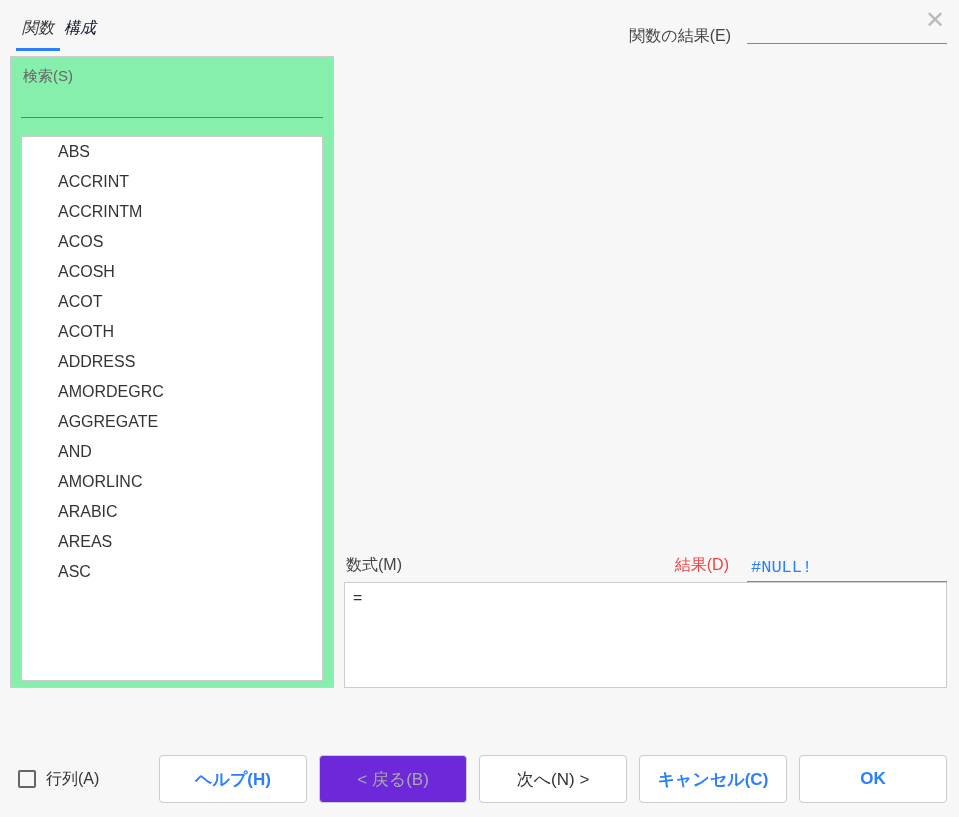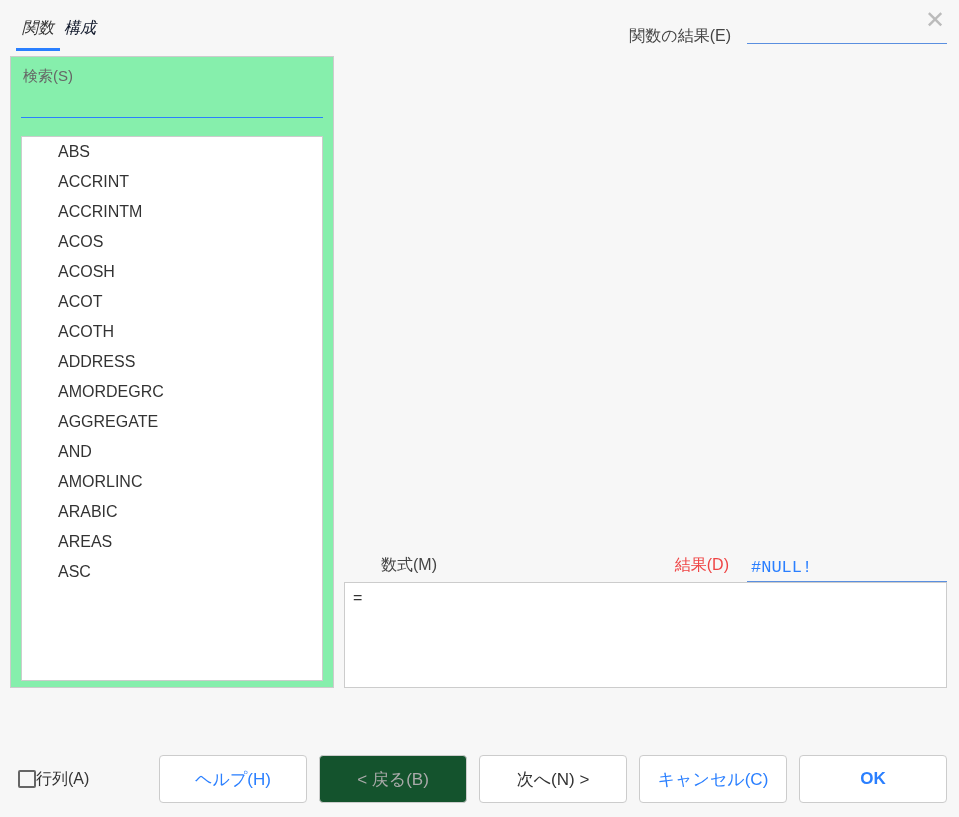--- a/index.html
+++ b/index.html
@@ -20,32 +20,32 @@
   .select-value { padding:10px 4px 10px 8px; font-size:16px; }
   .select-caret { position:absolute; right:8px; top:50%; transform:translateY(-50%); pointer-events:none; }
   .select-caret svg { width:16px; height:16px; }
   .func-list { flex:1; border:1px solid #ccc; overflow-y:auto; background:#fff; }
   .func-item { padding:5px 8px; font-size:16px; cursor:default; line-height:20px;margin-left:28px; }
   .right-panel { flex:1; display:flex; flex-direction:column; padding:0 4px 0 10px; }
   .right-top { display:flex; justify-content:flex-end; padding-top:22px; }
   .result-top-label { font-size:16px; color:#444; margin-right:16px; padding:4px 0; }
   .result-top-field { border-bottom:1.5px solid #5a8fe0; width:200px; height:22px; }
   .right-spacer { flex:1; }
-  .formula-row { display:flex; align-items:flex-end; justify-content:space-between; margin-top:4px;margin-left:35px; }
+  .formula-row { display:flex; align-items:flex-end; justify-content:space-between; margin-top:4px; }
   .formula-label { font-size:16px; color:#444; padding:4px 0 6px 2px; }
   .result-bottom-wrap { display:flex; align-items:flex-end; gap:18px; }
   .result-bottom-label { font-size:16px; color:#ef4444; padding-bottom:6px; }
   .result-bottom-field { border-bottom:1.5px solid #5a8fe0; width:200px; padding:2px 4px 4px 4px; color:#2a7fff; font-size:17px;font-family:Liberation Mono, monospace; }
   .formula-box { border:1px solid #ccc; background:#fff; height:106px; padding:6px 8px; font-size:16px; }
   .footer { position:absolute; left:0; right:0; bottom:0; padding:12px 12px 14px 18px; display:flex; align-items:center; gap:12px; }
-  .matrix-wrap { display:flex; align-items:center; font-size:16px; color:#333; margin-right:auto; }
+  .matrix-wrap { display:flex; align-items:center; gap:10px; font-size:16px; color:#333; margin-right:auto; }
   .checkbox { width:18px; height:18px; border:2px solid #666; border-radius:2px; display:inline-block; }
   .btn { height:48px; min-width:148px; border:1px solid #ccc; border-radius:4px; background:#fff; font-size:17px; color:#333; display:flex; align-items:center; justify-content:center; cursor:pointer; }
-  .btn.primary { color:#2a7fff; font-weight:400; }
-  .btn.disabled { color:#aaa; background:#14532d; cursor:default; }
+  .btn.primary { color:#2a7fff; font-weight:700; }
+  .btn.disabled { color:#aaa; background:#6d28d9; cursor:default; }
   .btn.ok { min-width:148px; font-weight:700; color:#2a7fff; }
 </style>
 </head>
 <body>
 
 <div class="dialog">
 
   <div class="close-x">✕</div>
 
   <div class="content">

